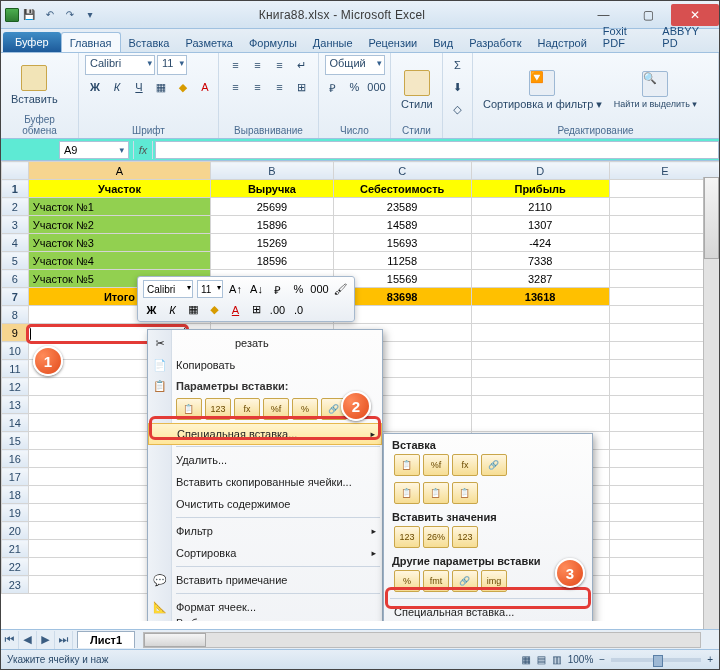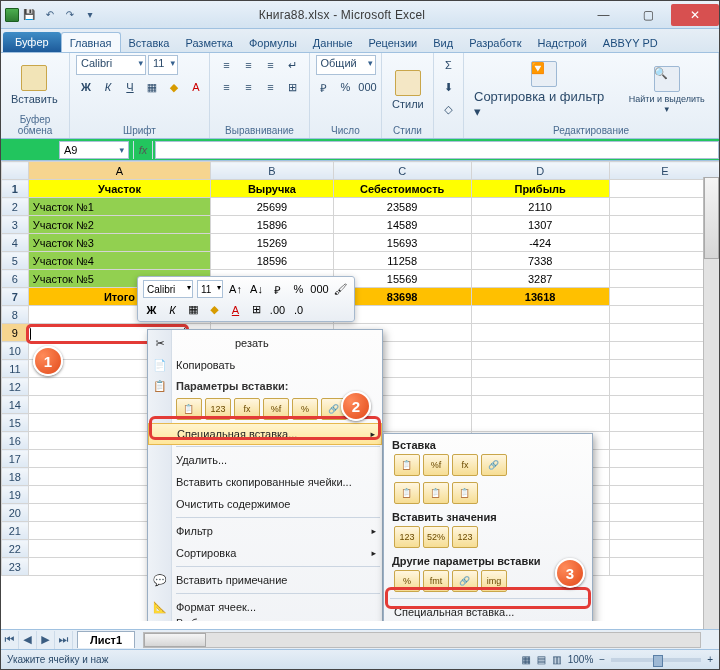--- a/index.html
+++ b/index.html
@@ -33,21 +33,21 @@
   .grp-label{text-align:center; font-size:10px; color:#4a6b90; padding-bottom:2px;}
   .grp-body{flex:1; display:flex; align-items:center; gap:4px;}
   .big-btn{display:flex; flex-direction:column; align-items:center; gap:2px; padding:2px 4px;}
   .big-btn .img{width:26px; height:26px; background:#f2e4b7; border:1px solid #c9a64a; border-radius:2px;}
   .ddl{height:20px; border:1px solid #abc1d8; background:#fff; font-size:11px; padding:1px 14px 1px 4px; position:relative;}
   .ddl:after{content:"▾"; position:absolute; right:2px; top:2px; font-size:9px; color:#35608e;}
   .tiny{width:20px; height:20px; border:1px solid transparent; display:flex; align-items:center; justify-content:center; font-size:11px; color:#2b4a6a;}
   .row{display:flex; gap:2px; align-items:center;}
   .col{display:flex; flex-direction:column; gap:2px;}
   
-  .fxbar{height:22px; background:#22c55e; display:flex; align-items:center; border-bottom:1px solid var(--blue-border);}
+  .fxbar{height:22px; background:#5eead4; display:flex; align-items:center; border-bottom:1px solid var(--blue-border);}
   .namebox{width:70px; height:18px; margin:0 4px 0 58px; border:1px solid #abc1d8; background:#fff; font-size:11px; padding:1px 4px; display:flex; align-items:center; justify-content:space-between;}
   .namebox:after{content:"▾"; font-size:9px; color:#35608e;}
   .fxico{width:20px; height:18px; display:flex; align-items:center; justify-content:center; font-style:italic; font-size:11px; color:#555; border-left:1px solid #cddbe9; border-right:1px solid #cddbe9;}
   .fxinput{flex:1; height:18px; background:#fff; border:1px solid #abc1d8; margin-left:2px;}
   
   .sheet{position:relative; height:460px; overflow:hidden; background:#fff;}
   table.grid{border-collapse:collapse; table-layout:fixed; width:720px; font-size:11px;}
   table.grid th, table.grid td{border:1px solid #d4d4d4; height:18px; padding:0 4px; white-space:nowrap; overflow:hidden;}
   table.grid .colhdr th{background:linear-gradient(#f2f6fb,#dde8f3); color:#2b4a6a; font-weight:normal; text-align:center; height:18px;}
   table.grid .colhdr th.sel{background:#f6d58f; color:#000;}
@@ -122,25 +122,26 @@
     <div class="tab file">Буфер</div>
     <div class="tab active">Главная</div>
     <div class="tab">Вставка</div>
     <div class="tab">Разметка</div>
     <div class="tab">Формулы</div>
     <div class="tab">Данные</div>
     <div class="tab">Рецензии</div>
     <div class="tab">Вид</div>
     <div class="tab">Разработк</div>
     <div class="tab">Надстрой</div>
+    <div class="tab">Foxit PDF</div>
     <div class="tab">ABBYY PD</div>
   </div>
 
   <div class="ribbon">
-    <div class="grp" style="width:69px">
+    <div class="grp" style="width:78px">
       <div class="grp-body">
           <div class="big-btn">
             <div class="img"></div>
             <span>Вставить</span>
           </div>
         </div>
       <div class="grp-label">Буфер обмена</div>
     </div>
     <div class="grp" style="width:140px">
       <div class="col grp-body" style="align-items:flex-start">
@@ -207,21 +208,21 @@
           <div class="tiny">Σ</div>
           <div class="tiny">⬇</div>
           <div class="tiny">◇</div>
         </div>
       <div class="grp-label"></div>
     </div>
     <div class="grp" style="flex:1">
       <div class="grp-body">
         <div class="big-btn">
             <div class="img" style="background:#e8eef5;border-color:#9db8d4">🔽</div>
-            <span style="font-size:13px;">Сортировка и фильтр ▾</span>
+            <span style="font-size:11px;text-align:center">Сортировка и фильтр ▾</span>
           </div>
         <div class="big-btn">
             <div class="img" style="background:#e8eef5;border-color:#9db8d4">🔍</div>
             <span style="font-size:9px;text-align:center">Найти и выделить ▾</span>
           </div>
       </div>
       <div class="grp-label">Редактирование</div>
     </div>
   </div>
 
@@ -342,20 +343,28 @@
           </tr>
       <tr>
             <td class="rowhdr">12</td>
             <td></td>
             <td></td>
             <td></td>
             <td></td>
             <td></td>
           </tr>
       <tr>
+            <td class="rowhdr">13</td>
+            <td></td>
+            <td></td>
+            <td></td>
+            <td></td>
+            <td></td>
+          </tr>
+      <tr>
             <td class="rowhdr">14</td>
             <td></td>
             <td></td>
             <td></td>
             <td></td>
             <td></td>
           </tr>
       <tr>
             <td class="rowhdr">15</td>
             <td></td>
@@ -537,21 +546,21 @@
         <div class="ib">🔗</div>
       </div>
       <div class="iconrow">
         <div class="ib">📋</div>
         <div class="ib">📋</div>
         <div class="ib">📋</div>
       </div>
       <div class="secthead">Вставить значения</div>
       <div class="iconrow">
         <div class="ib">123</div>
-        <div class="ib">52%</div>
+        <div class="ib">26%</div>
         <div class="ib">123</div>
       </div>
       <div class="secthead">Другие параметры вставки</div>
       <div class="iconrow">
         <div class="ib">%</div>
         <div class="ib">fmt</div>
         <div class="ib">🔗</div>
         <div class="ib">img</div>
       </div>
       <div class="sep" style="margin-left:6px"></div>

